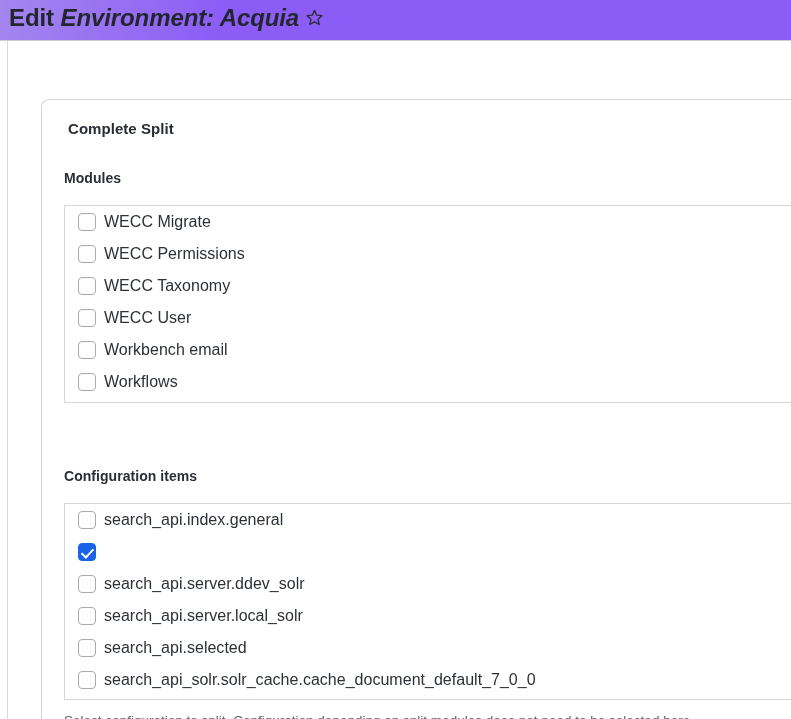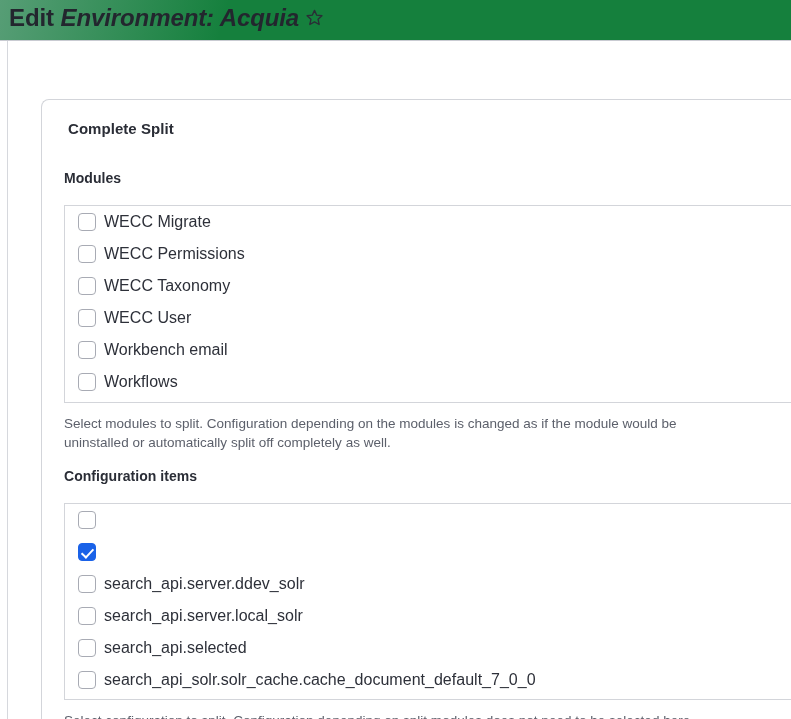--- a/index.html
+++ b/index.html
@@ -15,21 +15,21 @@
     -webkit-font-smoothing: antialiased;
   }
 
   
   .page-header {
     position: absolute;
     left: 0;
     top: 0;
     width: 791px;
     height: 41px;
-    background: #15803d;
+    background: #8b5cf6;
     border-bottom: 1px solid #c9cbd2;
     box-sizing: border-box;
     overflow: hidden;
   }
   .header-shade {
     position: absolute;
     left: 0;
     top: 0;
     width: 360px;
     height: 40px;
@@ -223,27 +223,27 @@
         <div class="checkbox-row">
           <span class="checkbox-box"></span>
           <span class="checkbox-label">Workbench email</span>
         </div>
         <div class="checkbox-row">
           <span class="checkbox-box"></span>
           <span class="checkbox-label">Workflows</span>
         </div>
       </div>
 
-      <div class="help-text" id="modules-help">Select modules to split. Configuration depending on the modules is changed as if the module would be uninstalled or automatically split off completely as well.</div>
 
       <div class="field-label" id="config-label">Configuration items</div>
 
       <div class="checkbox-list" id="config-list">
         <div class="checkbox-row">
           <span class="checkbox-box"></span>
+          <span class="checkbox-label">search_api.index.general</span>
         </div>
         <div class="checkbox-row">
           <span class="checkbox-box checked"></span>
         </div>
         <div class="checkbox-row">
           <span class="checkbox-box"></span>
           <span class="checkbox-label">search_api.server.ddev_solr</span>
         </div>
         <div class="checkbox-row">
           <span class="checkbox-box"></span>

